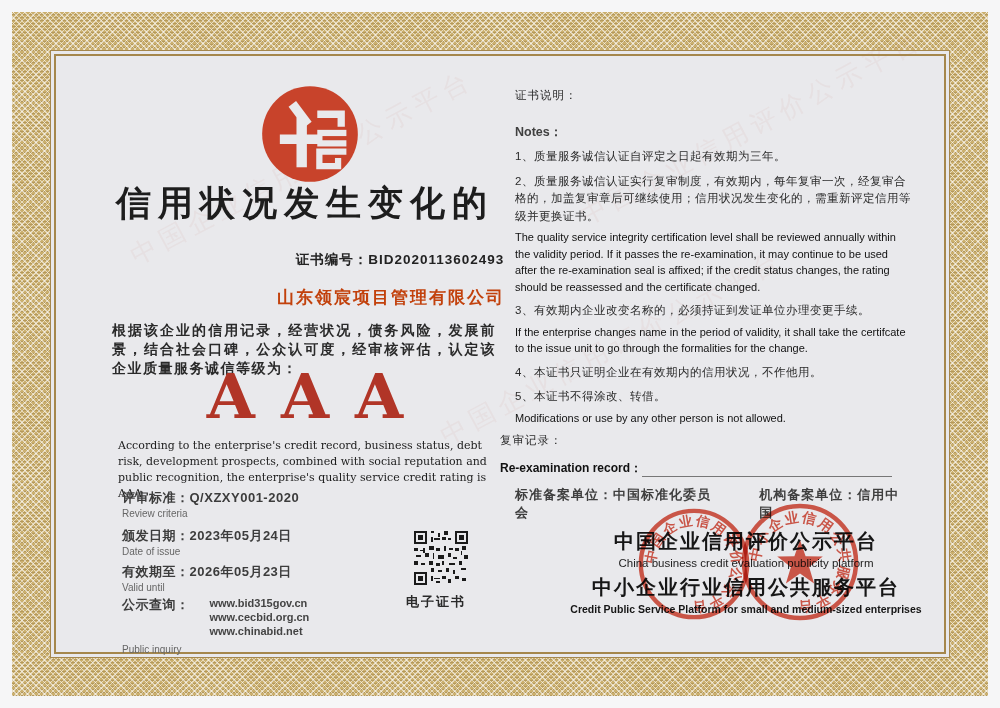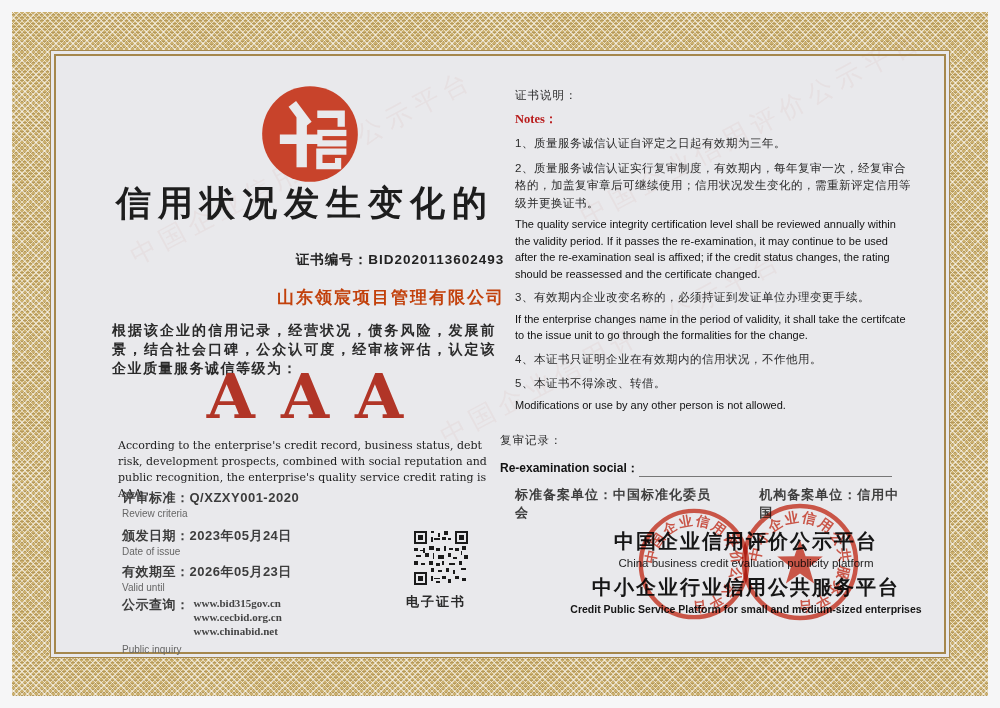--- a/index.html
+++ b/index.html
@@ -31,27 +31,27 @@
   .rating{left:105px;top:360px;width:400px;text-align:center;font-size:62px;font-weight:bold;
           color:#b13527;font-family:"DejaVu Serif","Liberation Serif",serif;
           letter-spacing:26px;padding-left:26px;box-sizing:border-box;}
   .statement-en{left:118px;top:438px;width:372px;font-size:11px;line-height:16px;color:#1c1c1c;
                 font-family:"DejaVu Serif","Liberation Serif",serif;}
   .field{font-size:13px;color:#3c3c3c;}
   .field .flabel,.field .fvalue{font-weight:bold;letter-spacing:.5px;}
   .fsub{font-size:10px;color:#666;margin-top:1px;font-weight:normal;letter-spacing:0;}
   .urls{display:inline-block;vertical-align:top;}
   .urls span{display:block;font-size:11px;line-height:14px;font-weight:bold;color:#444;}
-  .inq-row{display:flex;gap:4px;font-family:Liberation Serif, serif;}
+  .inq-row{display:flex;gap:20px;}
   .ecert{left:406px;top:531px;width:70px;}
   .ecert-label{font-size:13px;font-weight:bold;letter-spacing:2px;color:#2a2a2a;margin-top:8px;}
   
   .notes{left:515px;top:88px;width:396px;z-index:1;}
   .nt-title-zh{font-size:11.5px;letter-spacing:1px;color:#2a2a2a;}
-  .nt-title-en{font-size:12.5px;font-weight:bold;margin-top:8px;color:#b91c1c;font-family:Liberation Serif, serif;}
+  .nt-title-en{font-size:12.5px;font-weight:bold;margin-top:21px;color:#404040;}
   .nt-zh{font-size:11.5px;line-height:17.5px;letter-spacing:.5px;color:#2a2a2a;margin-top:7px;}
   .nt-en{font-size:11px;line-height:16.5px;color:#111;margin-top:4px;}
   .reexam{left:500px;top:433px;width:392px;}
   .rx-zh{font-size:11.5px;letter-spacing:1px;color:#2a2a2a;}
   .rx-row{display:flex;align-items:flex-end;margin-top:12px;}
   .rx-en{font-size:12px;font-weight:bold;color:#111;white-space:nowrap;}
   .rx-line{flex:1;border-bottom:1px solid #777;height:14px;}
   .filing{left:515px;top:486px;width:394px;display:flex;justify-content:space-between;
           font-size:13px;font-weight:bold;letter-spacing:1px;color:#3f3f3f;z-index:1;gap:40px;}
   .platforms{left:566px;top:528px;width:360px;text-align:center;z-index:1;}
@@ -193,21 +193,21 @@
     <div class="nt-zh">3、有效期内企业改变名称的，必须持证到发证单位办理变更手续。</div>
     <div class="nt-en">If the enterprise changes name in the period of validity, it shall take the certifcate to the issue unit to go through the formalities for the change.</div>
     <div class="nt-zh">4、本证书只证明企业在有效期内的信用状况，不作他用。</div>
     <div class="nt-zh">5、本证书不得涂改、转借。</div>
     <div class="nt-en">Modifications or use by any other person is not allowed.</div>
   </div>
 
   <div class="abs reexam">
     <div class="rx-zh">复审记录：</div>
     <div class="rx-row">
-      <span class="rx-en">Re-examination social：</span>
+      <span class="rx-en">Re-examination record：</span>
       <span class="rx-line"></span>
     </div>
   </div>
 
   <div class="abs filing">
     <span>标准备案单位：中国标准化委员会</span>
     <span>机构备案单位：信用中国</span>
   </div>
 
   <div class="abs platforms">

